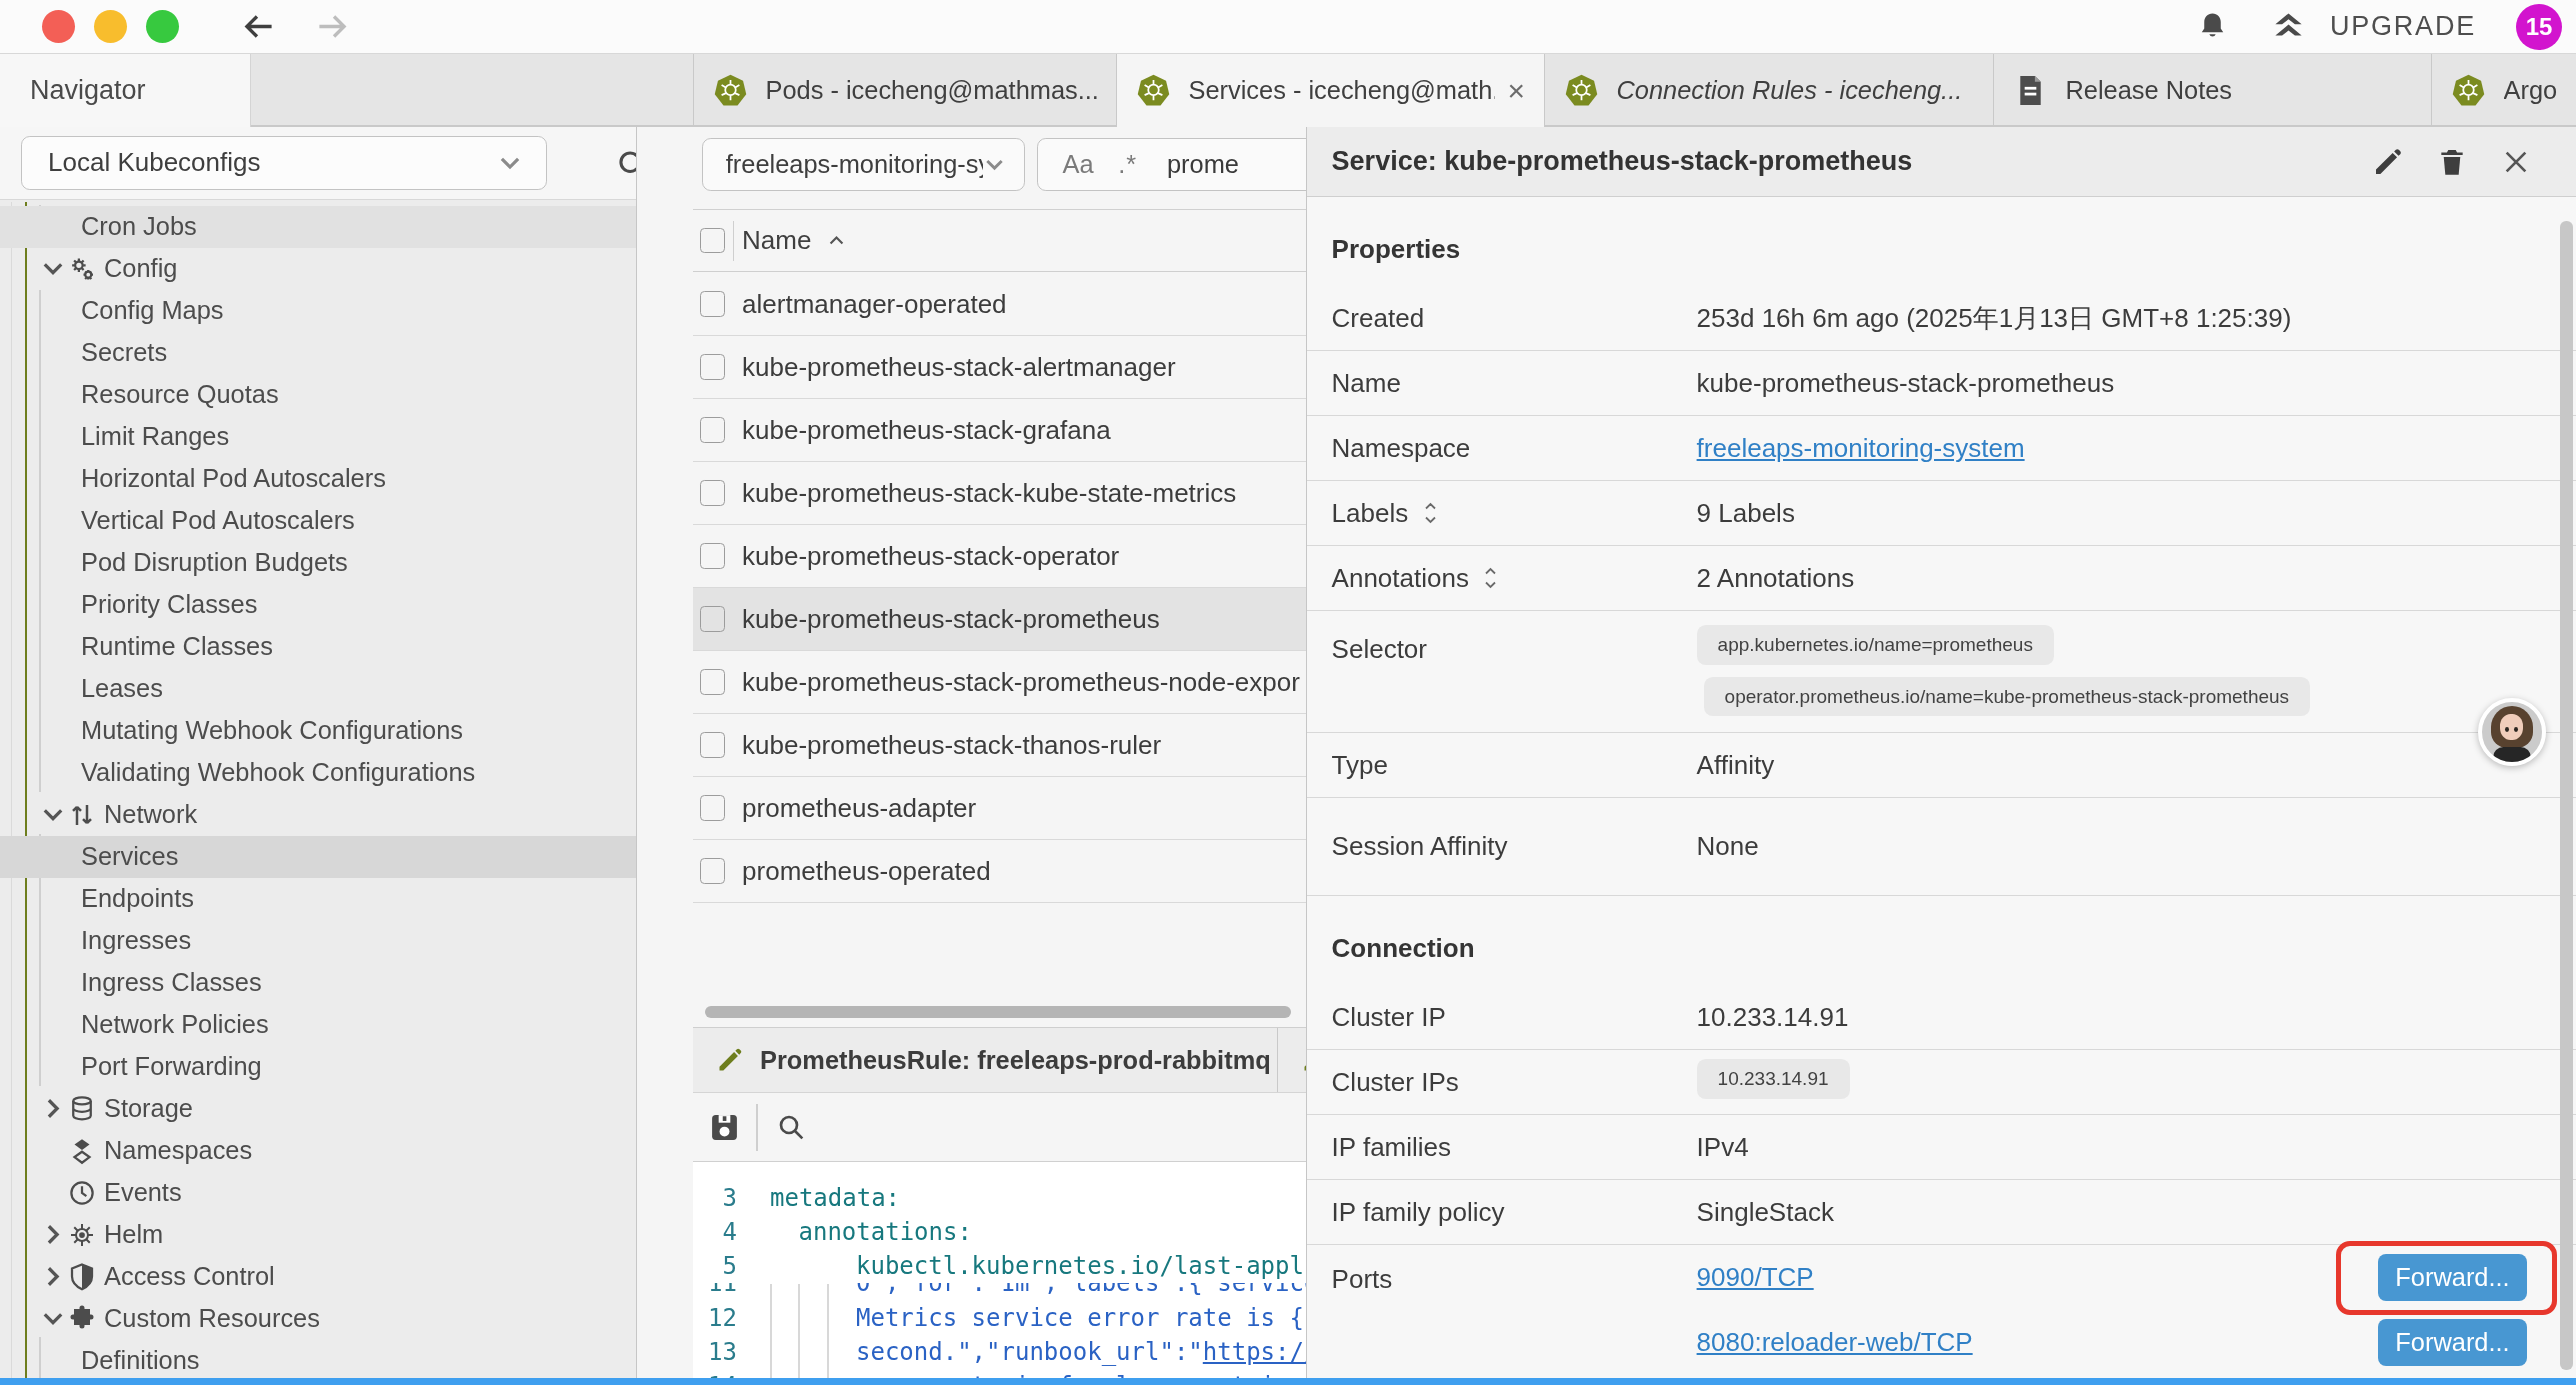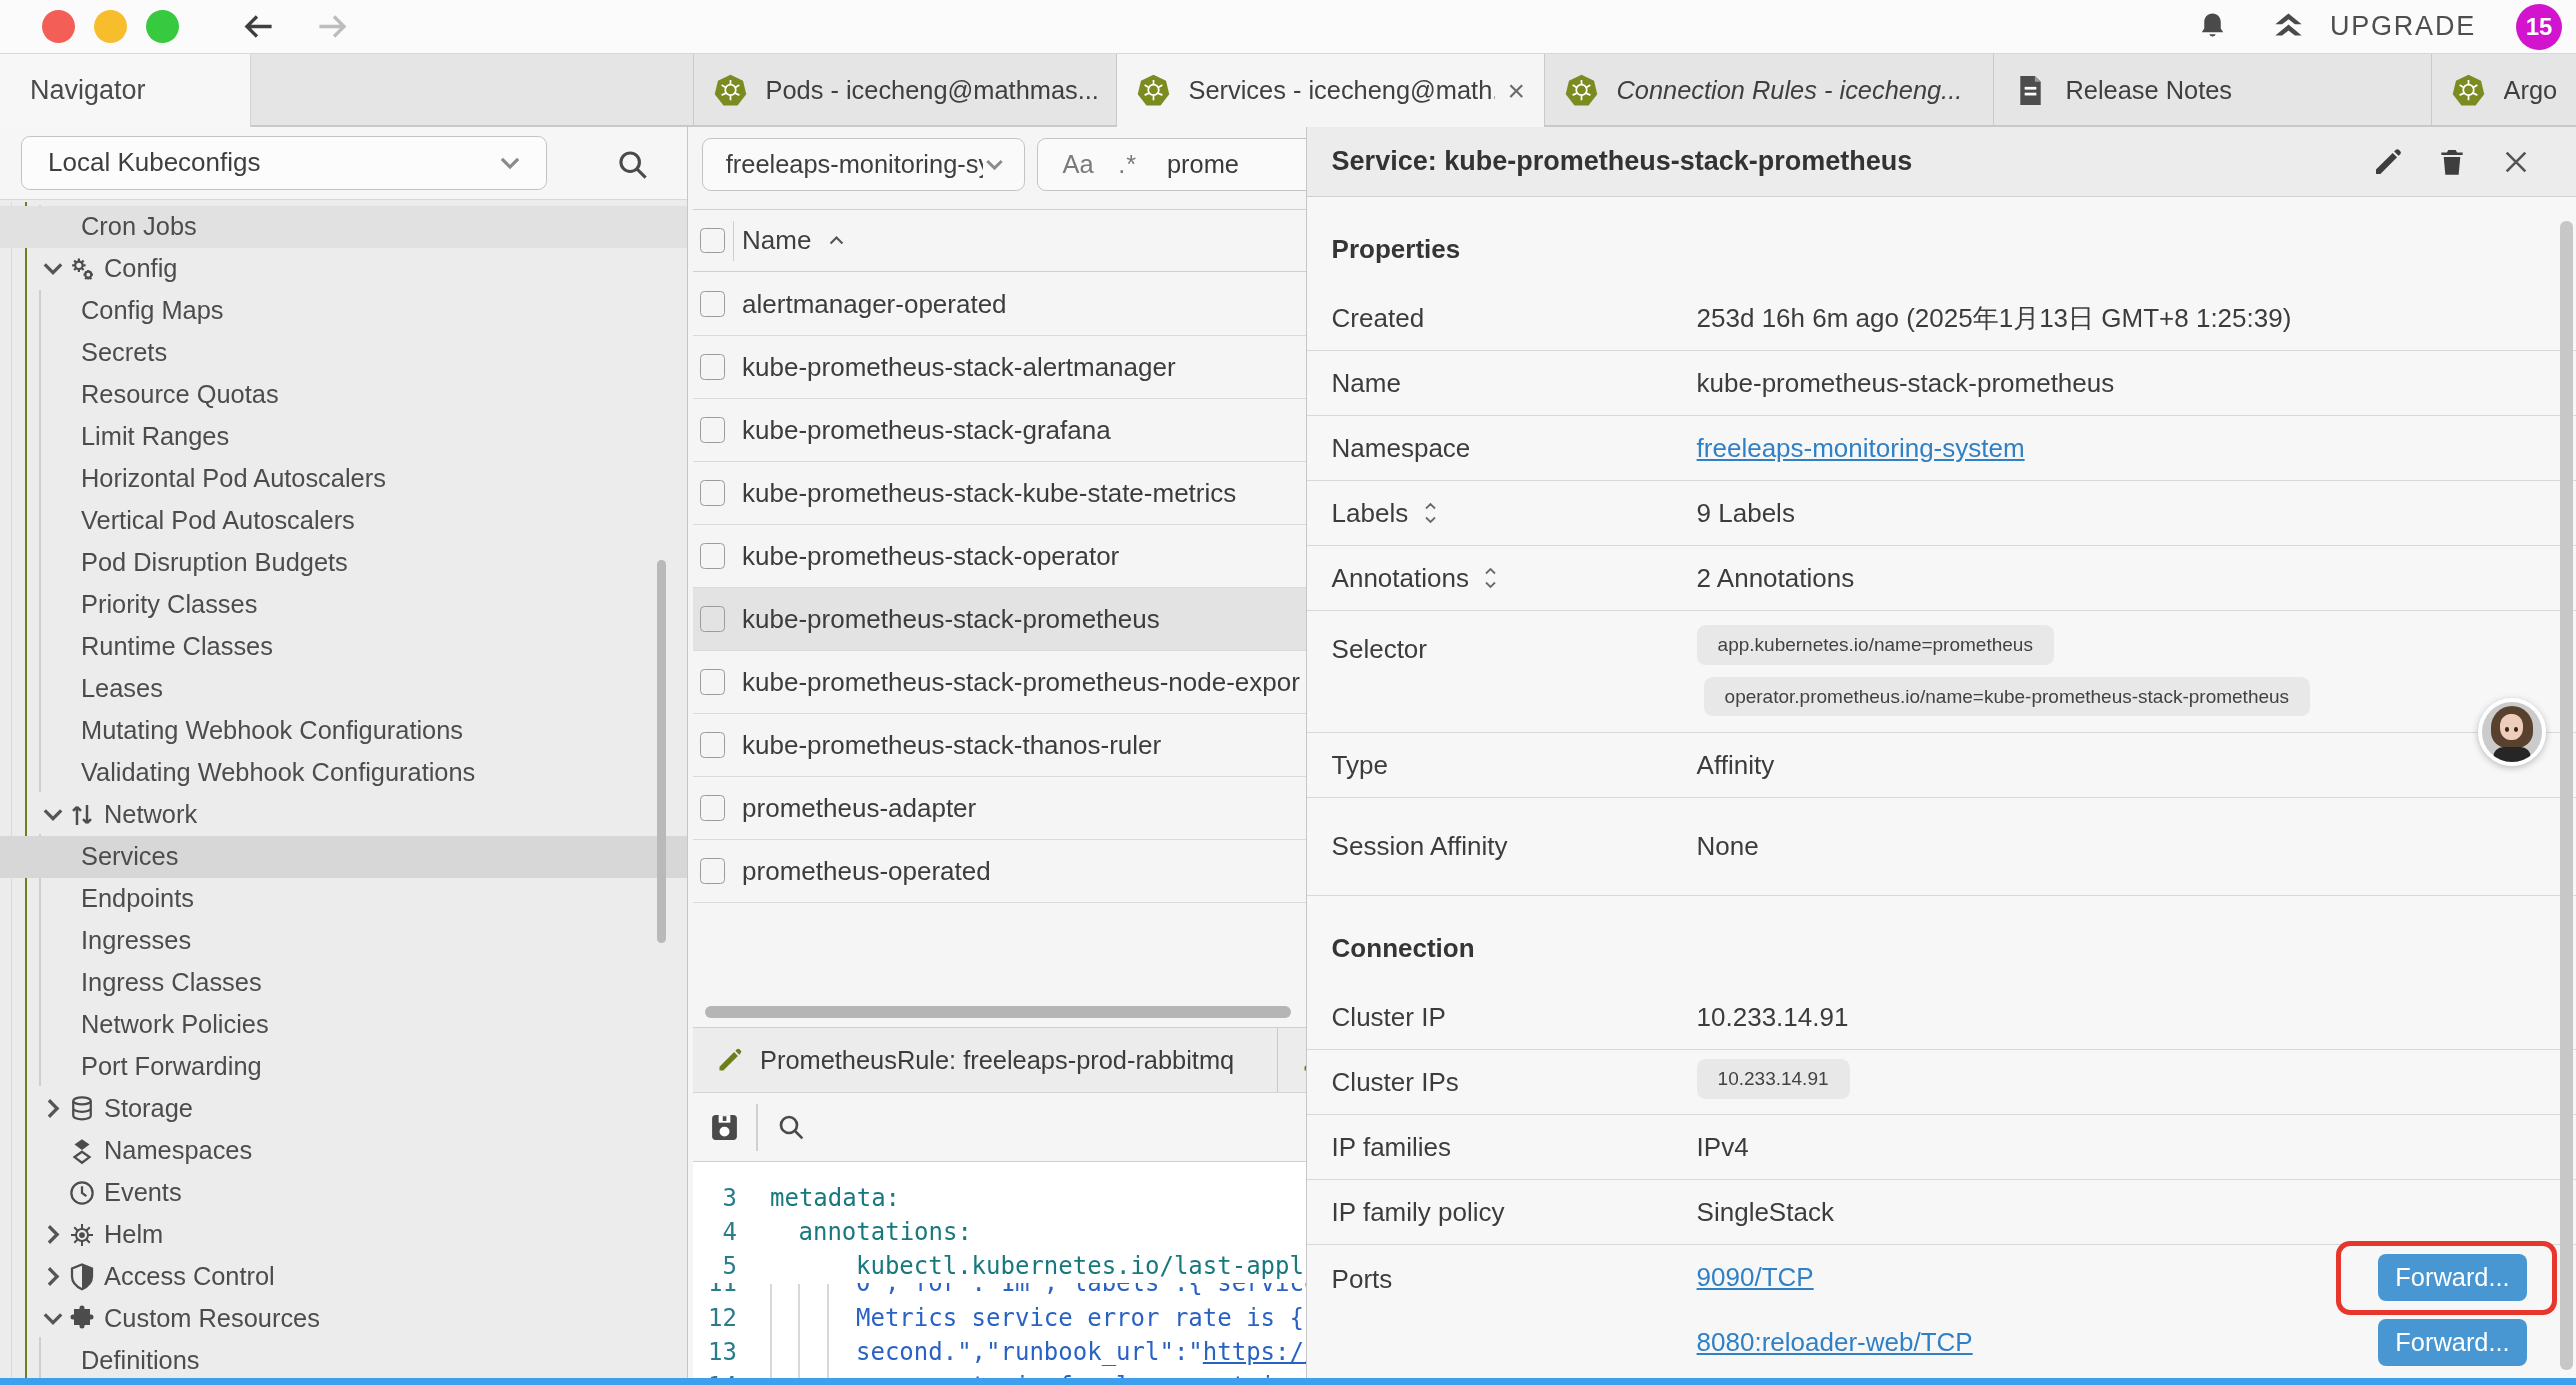--- a/index.html
+++ b/index.html
@@ -34,21 +34,21 @@
   .main-tabs .tab:nth-of-type(4){width:438px;}
   .main-tabs .tab:nth-of-type(5){width:146px;border-right:none;}
   .tab.active{background:#f5f5f5;z-index:2;}
   .tab.italic .tab-label{font-style:italic;}
   .tab-icon{width:35px;height:35px;flex:none;margin-right:17.5px;}
   .tab-label{font-size:25.4px;color:#3f3f3f;white-space:nowrap;overflow:hidden;flex:1;}
   .tab-close{display:none;font-size:30px;color:#6c6c6c;margin-left:12.3px;flex:none;}
   .tab.closable .tab-close{display:inline-flex;}
 
   
-  .sidebar{position:absolute;left:0;top:127px;width:688px;bottom:6px;background:#ececec;border-right:1.8px solid #c6c6c6;box-sizing:border-box;overflow:hidden;}
+  .sidebar{position:absolute;left:0;top:127px;width:637px;bottom:6px;background:#ececec;border-right:1.8px solid #c6c6c6;box-sizing:border-box;overflow:hidden;}
   .middle{position:absolute;left:693px;top:127px;width:614px;bottom:7px;background:#f5f5f5;overflow:hidden;}
   .drawer{position:absolute;left:1306px;top:127px;right:0;bottom:7px;background:#f7f7f7;border-left:1.8px solid #c6c6c6;box-sizing:border-box;overflow:hidden;}
   .bottom-strip{position:absolute;left:0;bottom:0;width:100%;height:7px;background:#3f9fef;}
 
   
   .sb-head{position:absolute;left:0;top:0;width:100%;height:73px;background:#f6f6f6;border-bottom:1.8px solid #d8d8d8;box-sizing:border-box;}
   .select{position:absolute;display:flex;align-items:center;background:#fcfcfc;border:1.8px solid #c3c3c3;border-radius:8.8px;box-sizing:border-box;}
   .sb-select{left:21px;top:8.8px;width:526px;height:54px;}
   .select .sel-label{margin-left:26px;font-size:26px;color:#3e3e3e;flex:1;white-space:nowrap;overflow:hidden;}
   .select .sel-chev{width:26px;height:26px;margin-right:23px;flex:none;}
@@ -81,21 +81,21 @@
   .thead .checkbox{position:absolute;left:7px;top:17.5px;}
   .th-div{position:absolute;left:40px;top:10.5px;width:0.9px;height:40px;background:#cfcfcf;}
   .th-label{position:absolute;left:49px;top:0;height:100%;display:flex;align-items:center;font-size:26px;color:#3f3f3f;gap:16px;}
   .sort-ic{width:19px;height:19px;}
   .trows{position:absolute;left:0;top:146px;width:100%;}
   .trow{height:63px;display:flex;align-items:center;border-bottom:1.8px solid #d9d9d9;box-sizing:border-box;font-size:26px;color:#3c3c3c;white-space:nowrap;overflow:hidden;}
   .trow .checkbox{margin-left:7px;margin-right:16.7px;}
   .trow.selected{background:#e3e3e3;}
   .hscroll{position:absolute;left:12.3px;top:879px;width:586px;height:12.3px;background:#b5b5b5;border-radius:6.1px;}
   .btabs{position:absolute;left:0;top:900px;width:100%;height:66px;background:#e7e7e7;border-top:0.9px solid #cfcfcf;border-bottom:0.9px solid #d5d5d5;box-sizing:border-box;display:flex;}
-  .btab{height:100%;display:flex;align-items:center;border-right:1.8px solid #c9c9c9;box-sizing:border-box;background:#ececec;overflow:hidden;white-space:nowrap;width:585px;flex:none;}
+  .btab{height:100%;display:flex;align-items:center;border-right:1.8px solid #c9c9c9;box-sizing:border-box;background:#ececec;overflow:hidden;white-space:nowrap;width:585px;flex:none;font-weight:bold;}
   .btab.sliver{flex:1;width:auto;border-right:none;}
   .btab .b-icon{width:28px;height:28px;margin-left:23px;margin-right:16px;flex:none;}
   .btab .b-label{font-size:25.4px;color:#3c3c3c;}
   .etoolbar{position:absolute;left:0;top:966px;width:100%;height:69px;background:#f5f5f5;border-bottom:1.8px solid #d0d0d0;box-sizing:border-box;display:flex;align-items:center;}
   .etb-ic{width:35px;height:35px;margin-left:14px;}
   .etb-div{width:1.8px;height:47px;background:#cfcfcf;margin-left:14px;}
   .etoolbar .search-ic{margin-left:17.5px;width:32px;height:32px;}
   .editor{position:absolute;left:0;top:1035px;width:100%;bottom:0;background:#ffffff;overflow:hidden;}
   .code-lines{position:absolute;left:0;top:19px;right:0;font-family:"DejaVu Sans Mono","Liberation Mono",monospace;font-size:24px;}
   .code-line{height:34px;overflow:hidden;}

